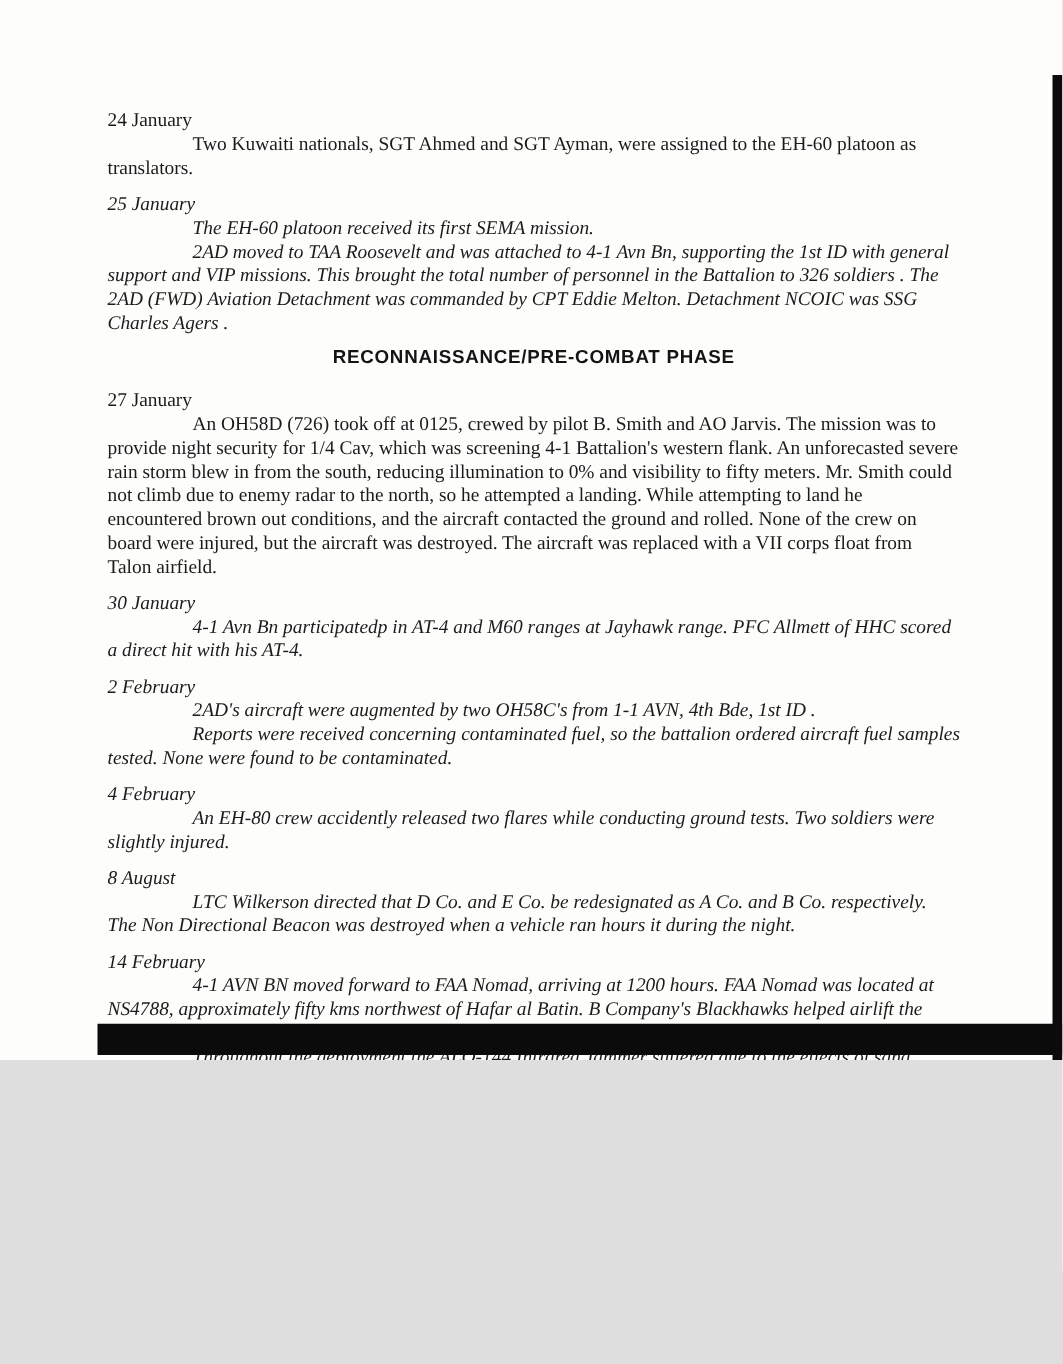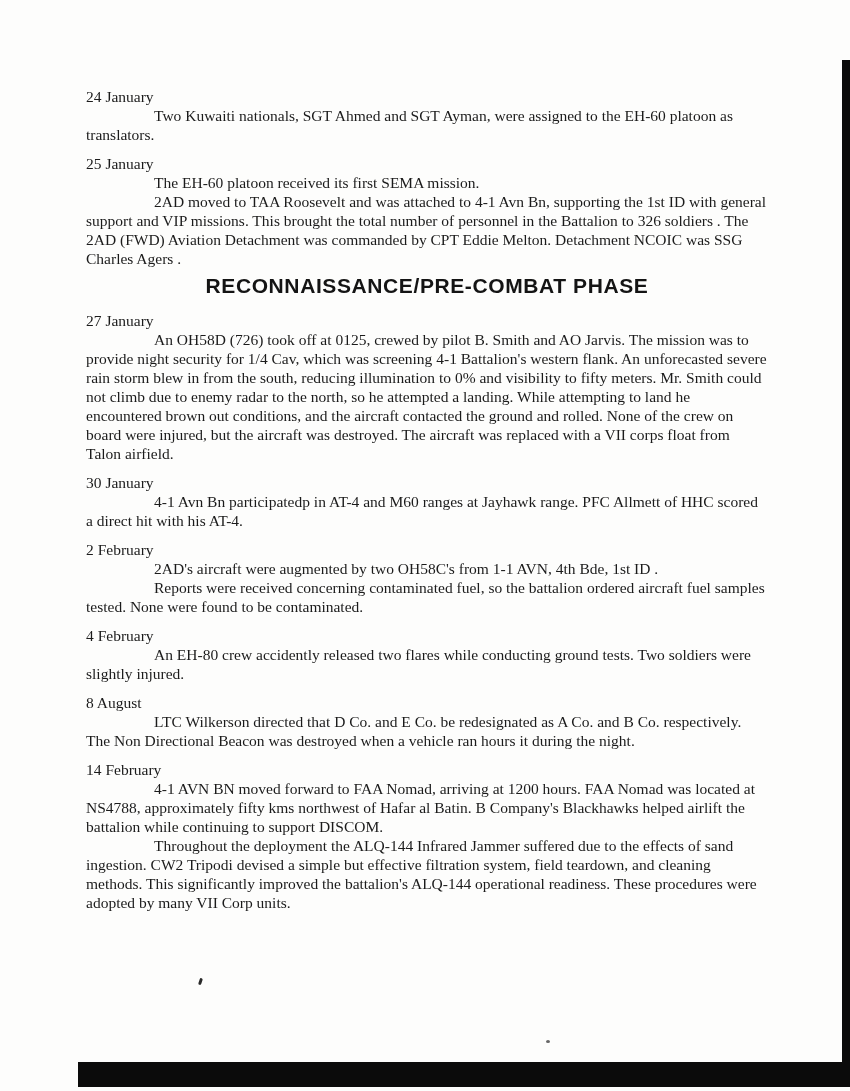--- a/index.html
+++ b/index.html
@@ -1,43 +1,43 @@
 <!DOCTYPE html>
 <html><head>
 <meta charset="utf-8">
 <style>
   html, body { margin: 0; padding: 0; background: #dedede; }
   .page {
     position: relative;
     width: 850px;
-    height: 1091px;
+    height: 848px;
     margin: 0 auto;
     background: #fdfdfc;
     overflow: hidden;
     font-family: "Liberation Serif", serif;
     color: #1b1b1b;
   }
   .content {
     position: absolute;
     left: 86px;
     top: 0;
     width: 682px;
     padding-top: 87px;
     font-size: 15.5px;
     line-height: 19px;
   }
   .entry { margin: 0; }
-  .entry + .entry { margin-top: 10px; }
+  .entry + .entry { margin-top: 10px; font-style: italic; }
   .section-heading + .entry { margin-top: 0; }
   .date { margin: 0; }
   .para { margin: 0; text-indent: 68px; }
   .section-heading {
     font-family: "Liberation Sans", sans-serif;
     font-weight: bold;
-    font-size: 21px;
+    font-size: 15px;
     letter-spacing: 0.6px;
     text-align: center;
     margin: 8px 0 16px 0;
     color: #141414;
   }
   .artifact { position: absolute; background: #0b0b0b; }
   .bar-right  { right: 0; top: 60px; width: 8px; height: 1004px; }
   .bar-bottom { left: 78px; right: 0; bottom: 4px; height: 25px; }
   .speck-a {
     left: 199px; top: 978px; width: 3px; height: 7px;

